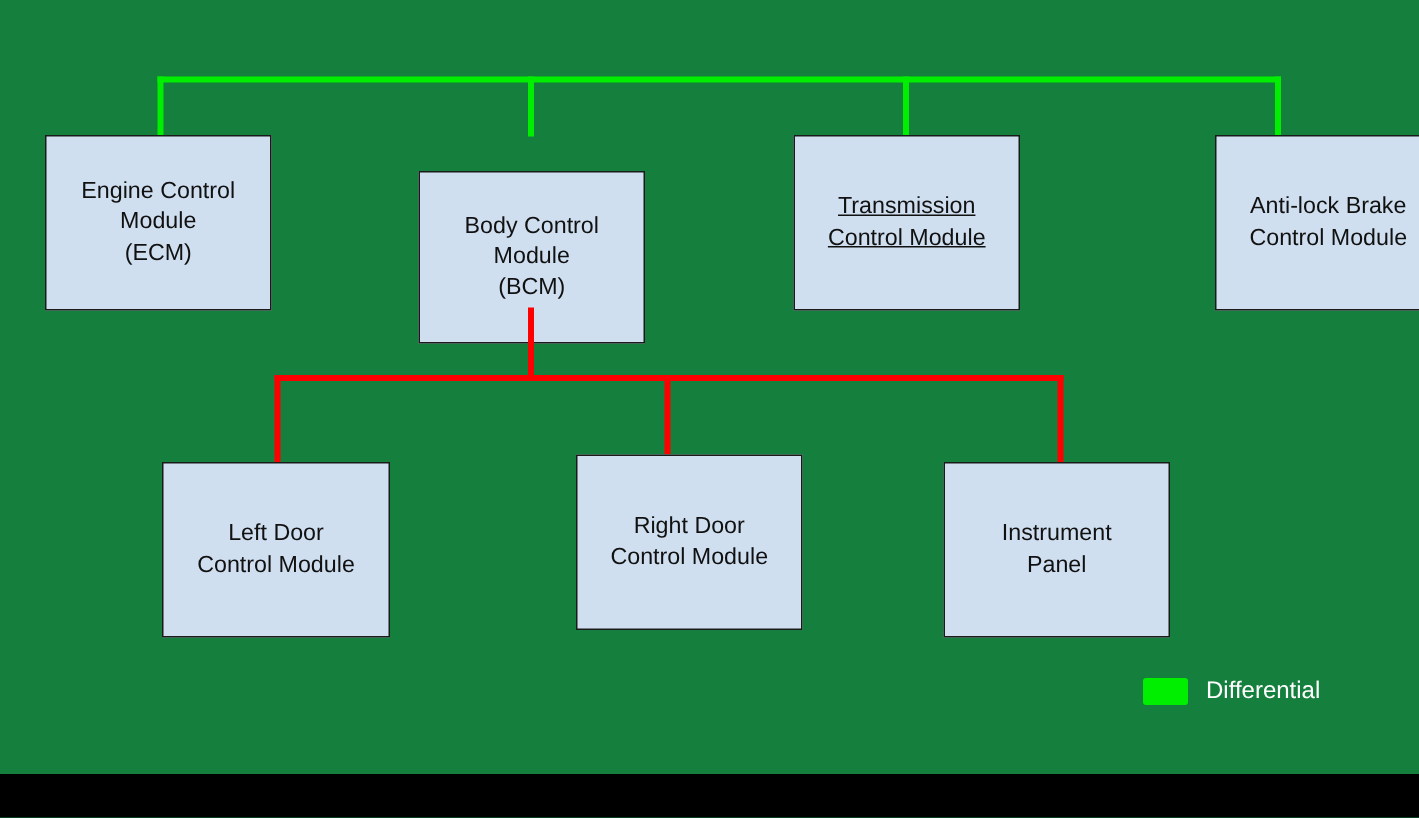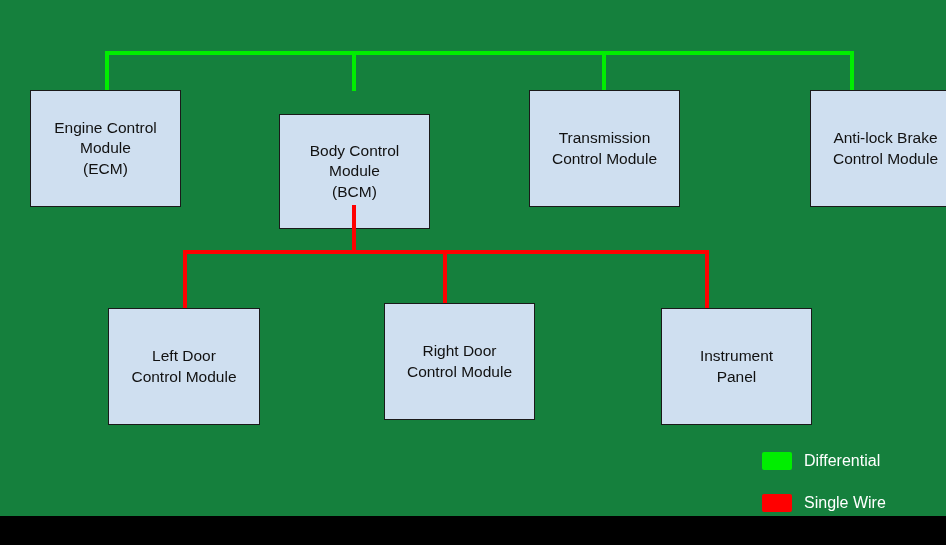--- a/index.html
+++ b/index.html
@@ -76,21 +76,21 @@
 Module
 (ECM)</span>
   </div>
 
   <div class="module-box" style="left:279px; top:90px; width:151px; height:115px;margin-top:24px;">
     <span class="module-label">Body Control
 Module
 (BCM)</span>
   </div>
 
-  <div class="module-box" style="left:529px; top:90px; width:151px; height:117px;">
+  <div class="module-box" style="left:529px; top:90px; width:151px; height:117px;text-decoration:underline;">
     <span class="module-label">Transmission
 Control Module</span>
   </div>
 
   <div class="module-box" style="left:778px; top:90px; width:151px; height:117px;margin-left:32px;">
     <span class="module-label">Anti-lock Brake
 Control Module</span>
   </div>
 
   <div class="wire" style="left:352px; top:205px; width:4px; height:49px; background:#ff0000;"></div>
@@ -104,32 +104,28 @@
   <div class="module-box" style="left:108px; top:308px; width:152px; height:117px;">
     <span class="module-label">Left Door
 Control Module</span>
   </div>
 
   <div class="module-box" style="left:369px; top:303px; width:151px; height:117px;margin-left:15px;">
     <span class="module-label">Right Door
 Control Module</span>
   </div>
 
-  <div class="module-box" style="left:661px; top:308px; width:151px; height:117px;">
+  <div class="module-box" style="left:629px; top:308px; width:151px; height:117px;">
     <span class="module-label">Instrument
 Panel</span>
   </div>
 
   <div class="legend" style="left:0; top:0; width:946px; height:545px; pointer-events:none;">
 
     <div class="legend-row" style="left:762px; top:452px;">
       <span class="legend-swatch" style="background:#00ee00;"></span>
       <span class="legend-text">Differential</span>
     </div>
 
-    <div class="legend-row" style="left:762px; top:494px;">
-      <span class="legend-swatch" style="background:#ff0000;"></span>
-      <span class="legend-text">Single Wire</span>
-    </div>
 
   </div>
 
 </div>
 
 </body></html>

